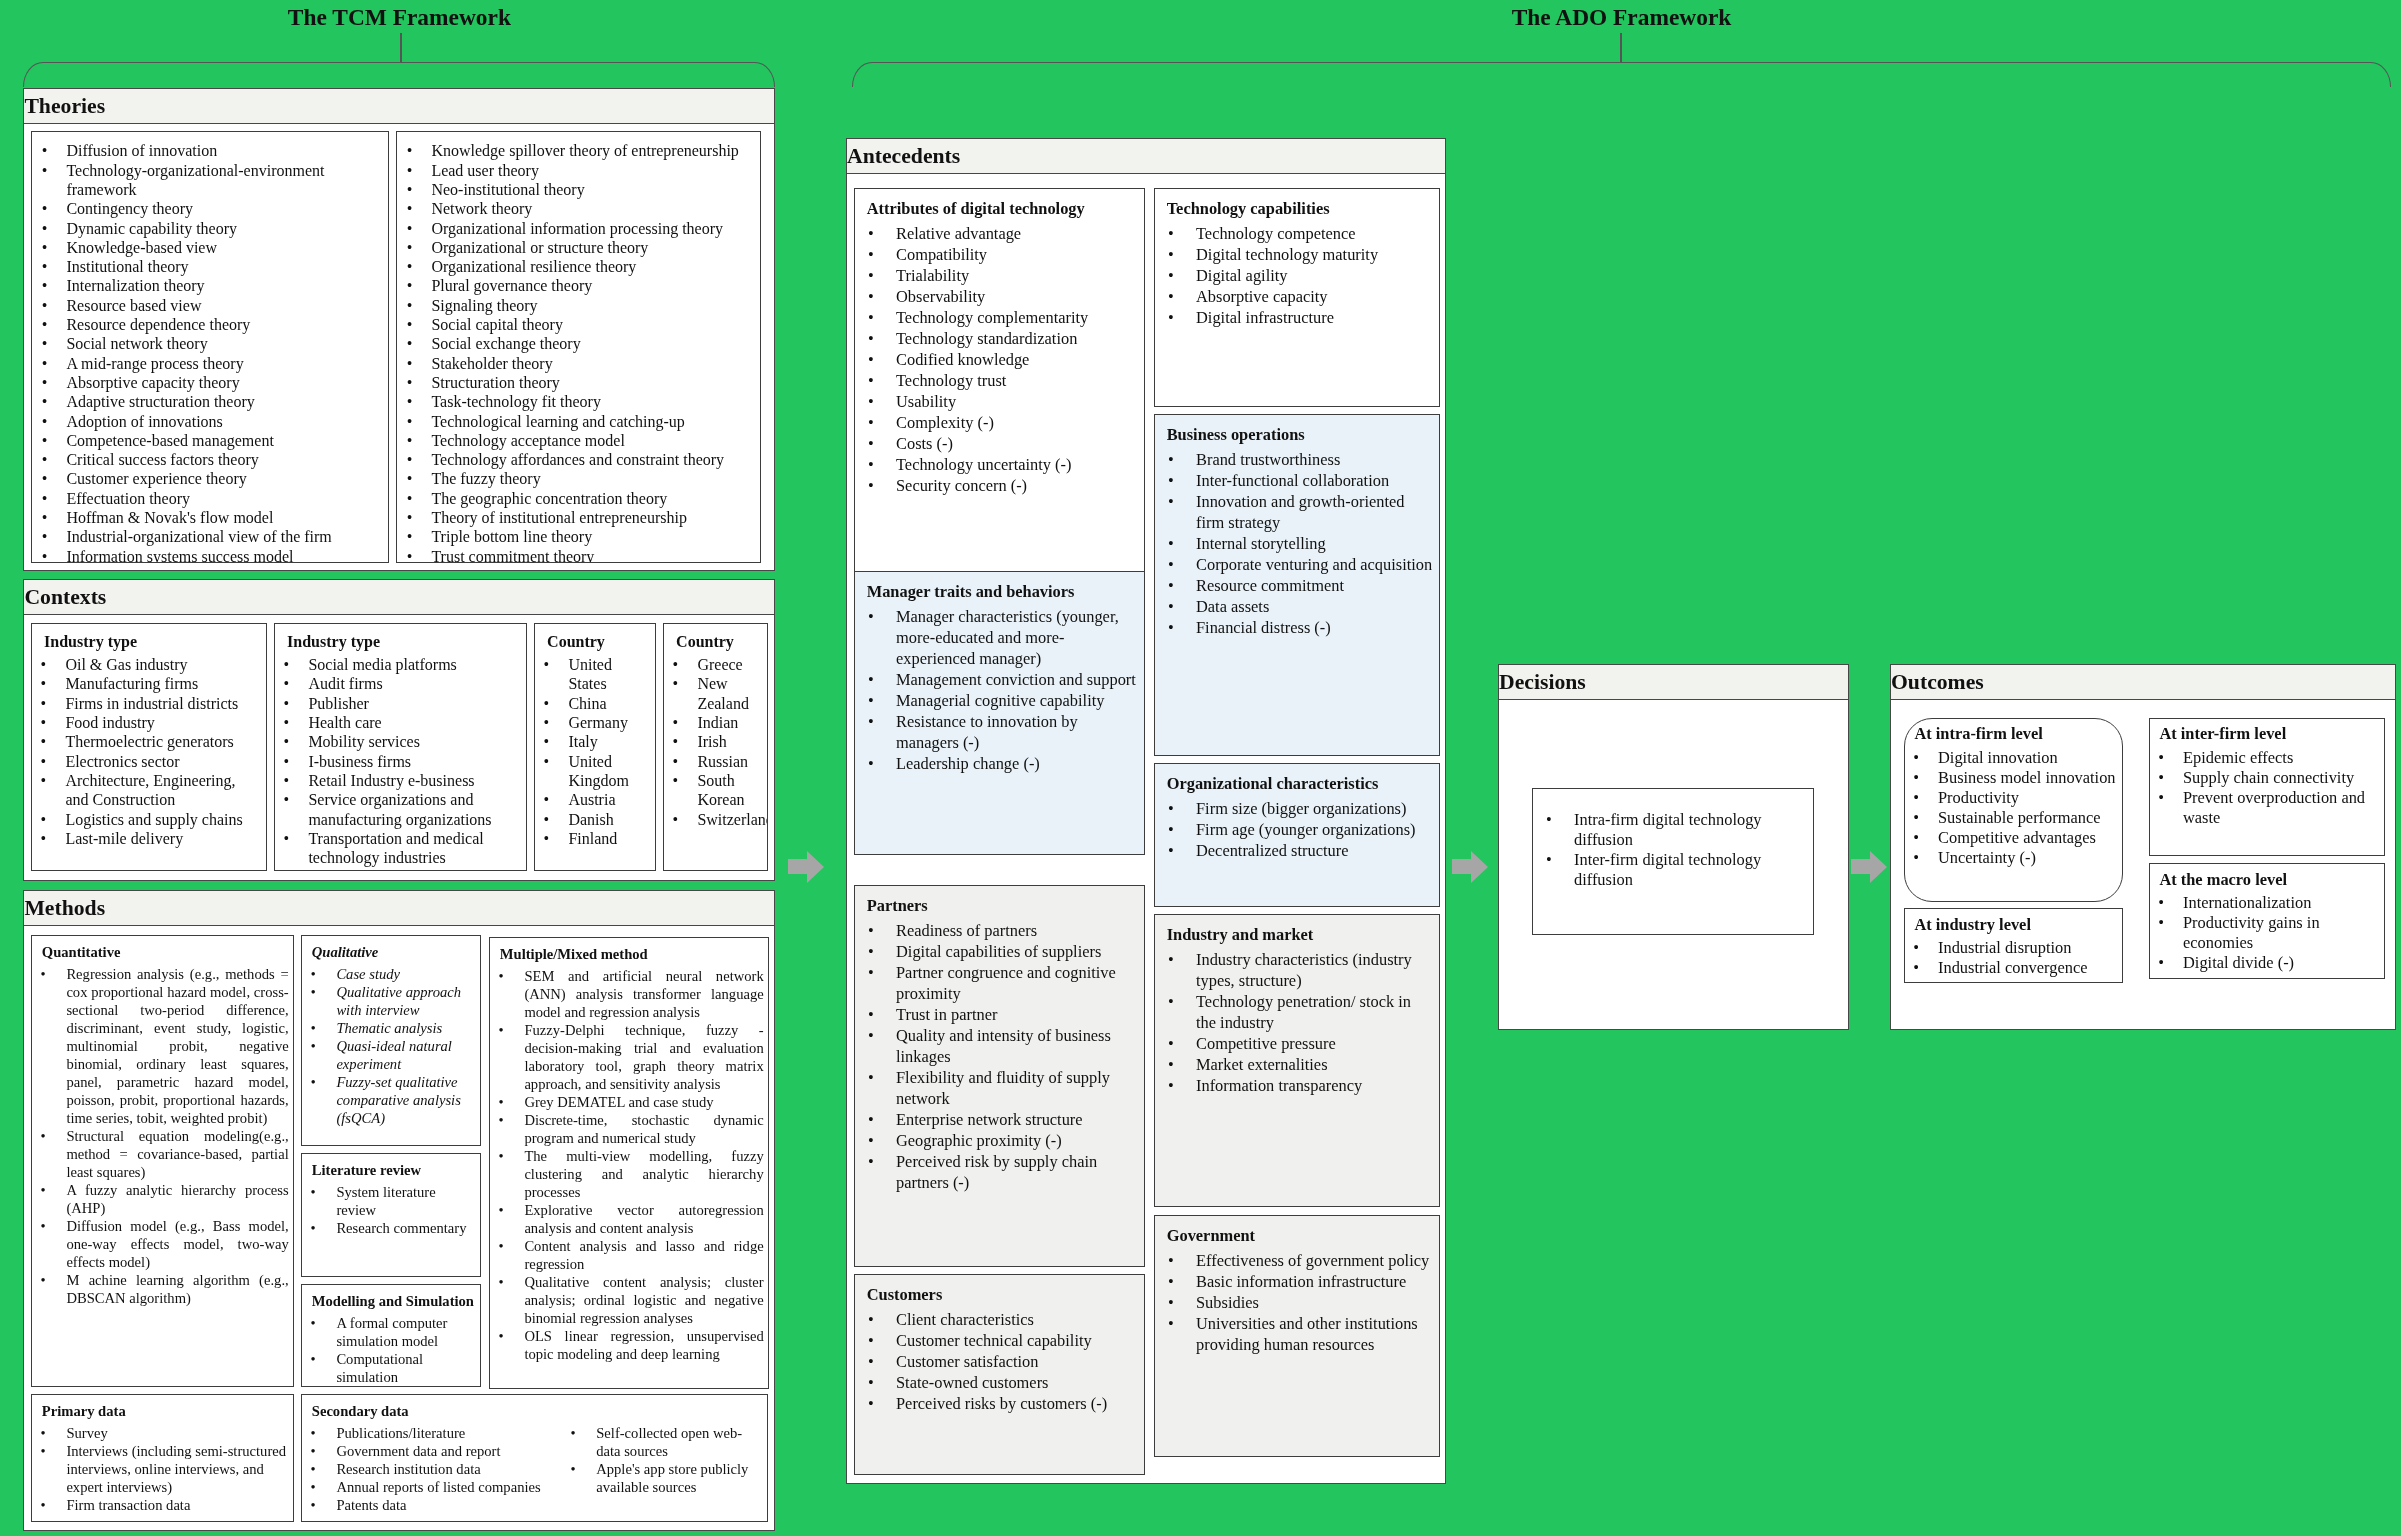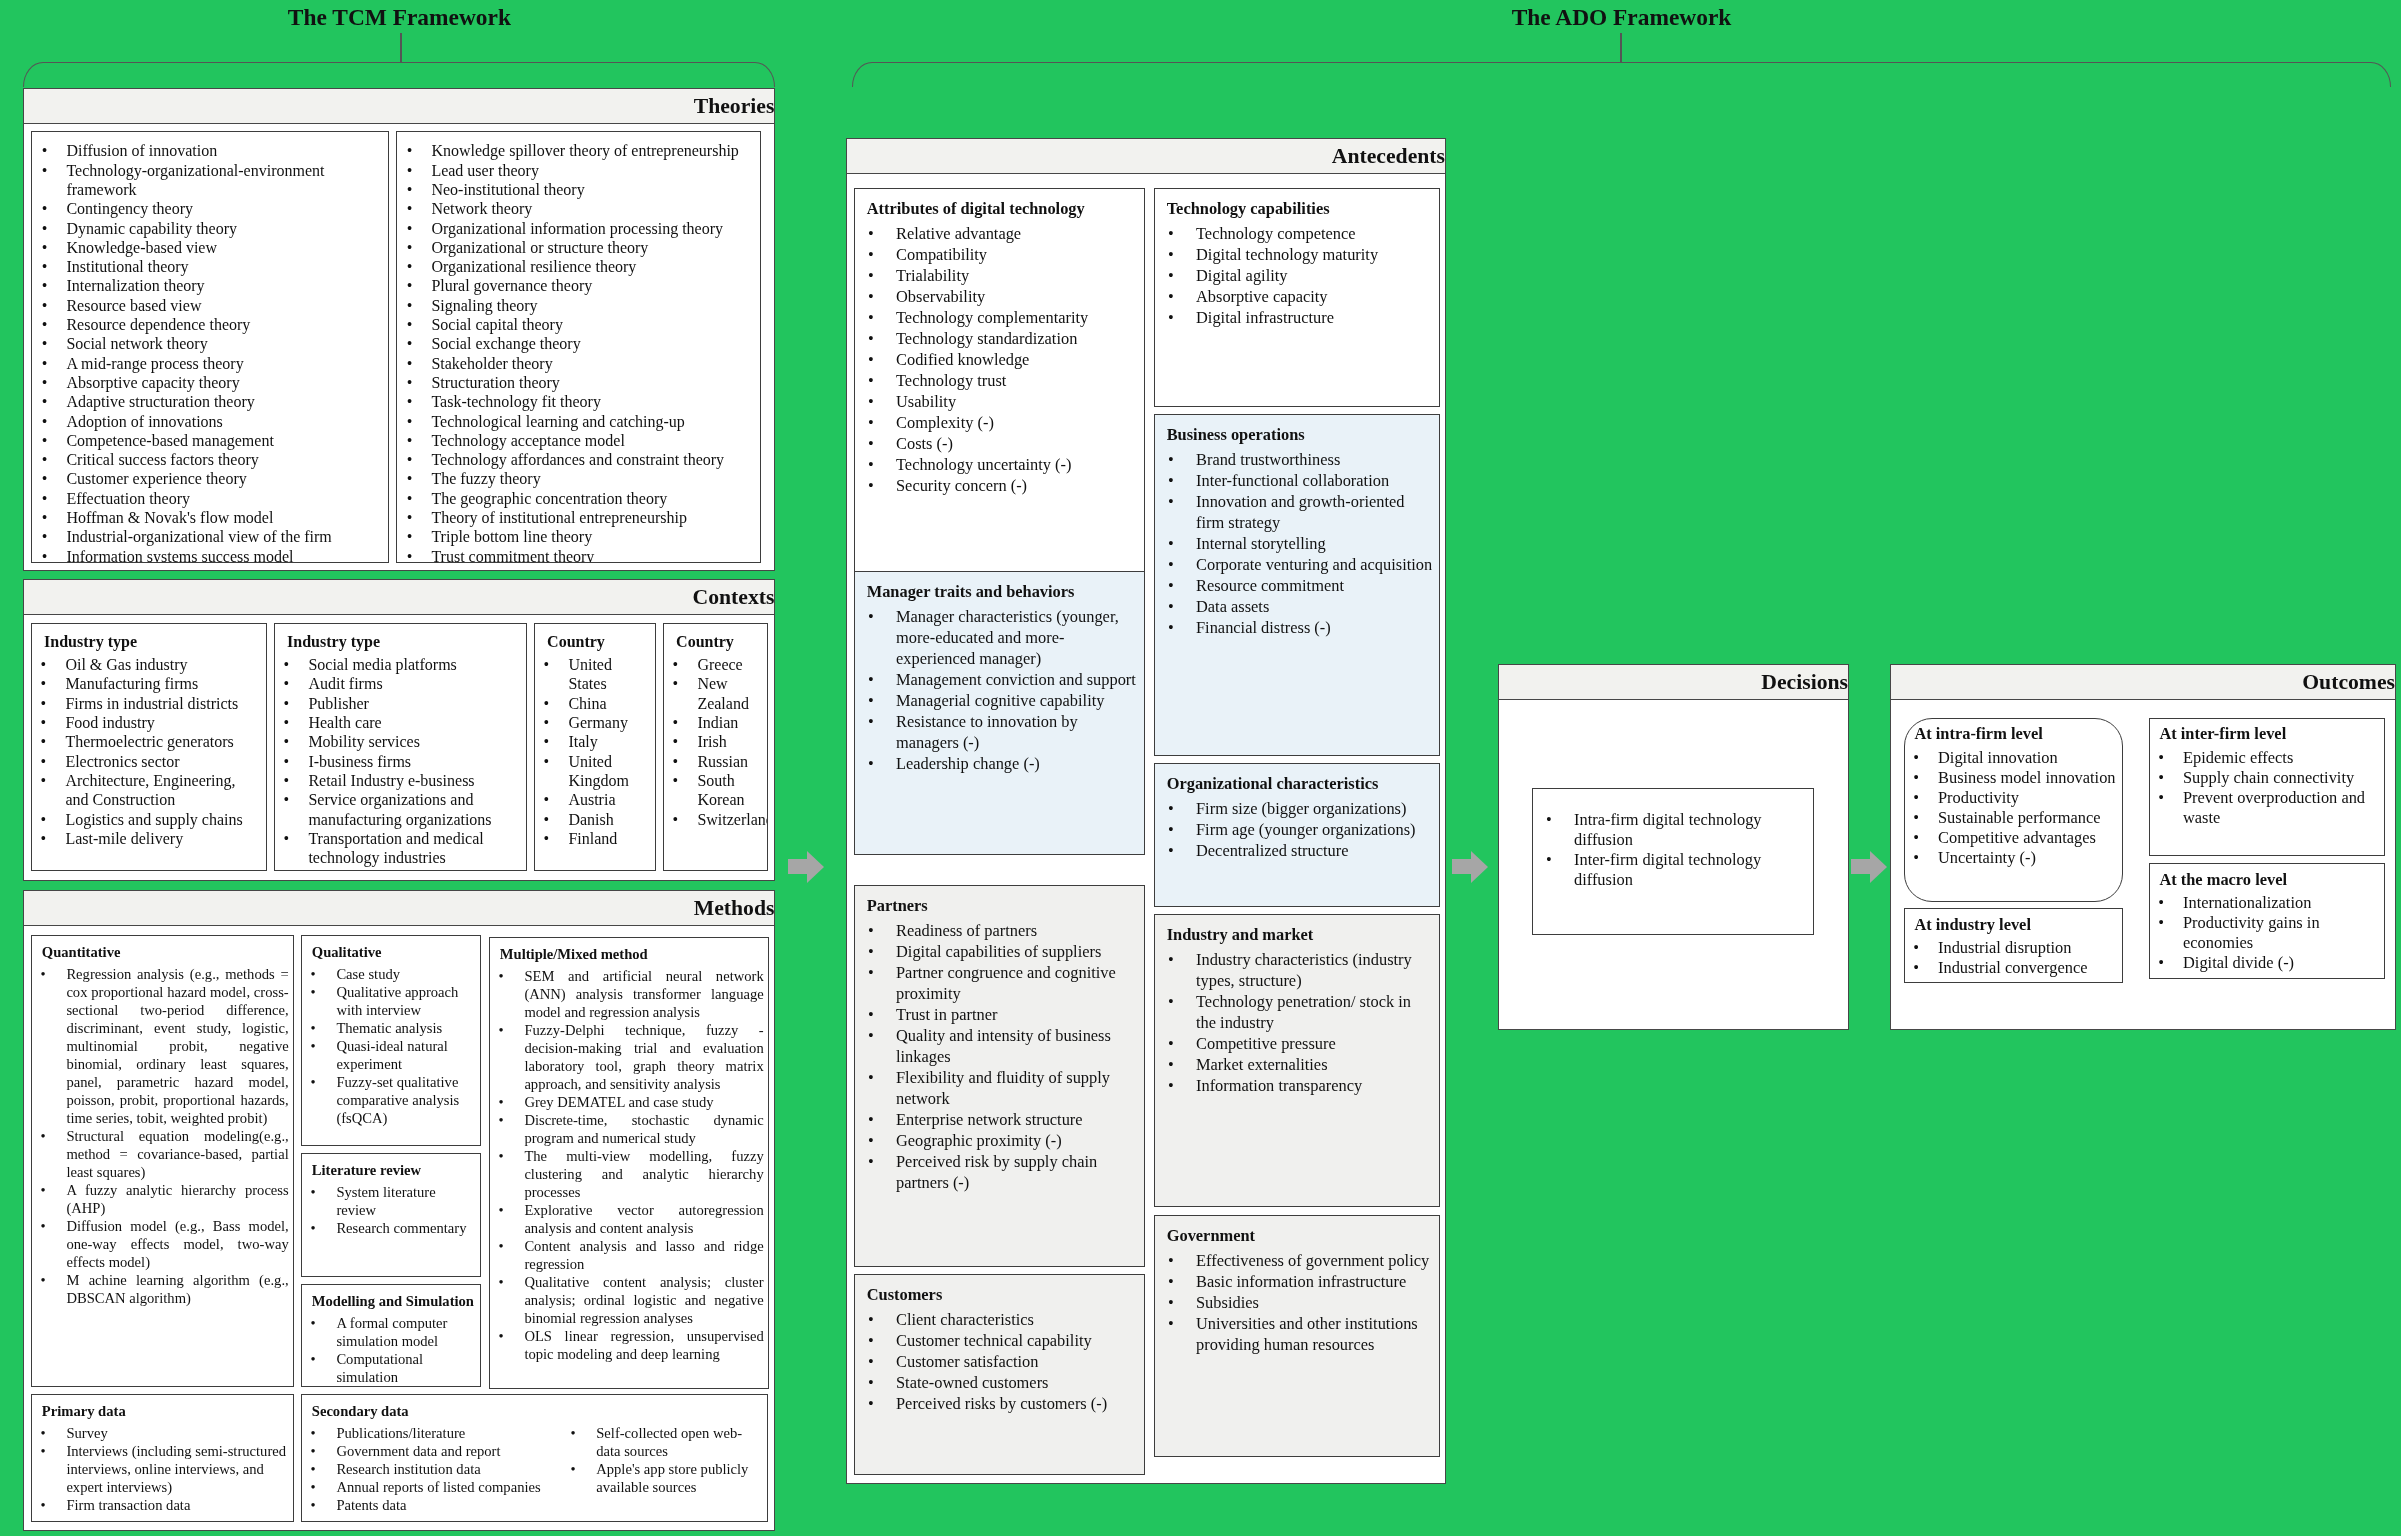--- a/index.html
+++ b/index.html
@@ -9,22 +9,22 @@
   }
   .fw-title { position:absolute; text-align:center; font-weight:bold; font-size:23.4px; }
   .tick { position:absolute; width:1.8px; background:#555; }
   .brace {
     position:absolute; height:24.6px; box-sizing:border-box;
     border:1.8px solid #555; border-bottom:none;
     border-radius:20px 20px 0 0 / 24.6px 24.6px 0 0;
   }
   .section { position:absolute; background:#fff; border:1.8px solid #474747; box-sizing:border-box; }
   .section-header {
-    background:#f2f2ef; border-bottom:1.8px solid #474747; text-align:right;
-    font-weight:bold; font-size:21.7px; height:34px; line-height:34px;padding-left:39px;
+    background:#f2f2ef; border-bottom:1.8px solid #474747; text-align:left;
+    font-weight:bold; font-size:21.7px; height:34px; line-height:34px;
   }
   .section-body { position:relative; width:100%; }
   .sub { position:absolute; border:1.2px solid #3d3d3d; box-sizing:border-box; background:#fff; overflow:hidden; }
   .sub.blue { background:#e9f2f8; }
   .sub.gray { background:#f0f0ee; }
   .sub-title { font-weight:bold; padding:8.2px 7px 0 11.7px; }
   ul.blist { list-style:none; margin:3.5px 0 0 0; padding:0 4.7px 0 0; }
   ul.blist li { position:relative; padding-left:41px; }
   ul.blist li::before { content:"\2022"; position:absolute; left:13px; }
   ul.blist.justify li { text-align:justify; }
@@ -191,21 +191,21 @@
       <div class="sub mth" style="left:7px; top:9.4px; width:263px; height:452px;">
         <div class="sub-title">Quantitative</div>
         <ul class="blist justify">
             <li>Regression analysis (e.g., methods = cox proportional hazard model, cross-sectional two-period difference, discriminant, event study, logistic, multinomial probit, negative binomial, ordinary least squares, panel, parametric hazard model, poisson, probit, proportional hazards, time series, tobit, weighted probit)</li>
             <li>Structural equation modeling(e.g., method = covariance-based, partial least squares)</li>
             <li>A fuzzy analytic hierarchy process (AHP)</li>
             <li>Diffusion model (e.g., Bass model, one-way effects model, two-way effects model)</li>
             <li>M achine learning algorithm (e.g., DBSCAN algorithm)</li>
           </ul>
       </div>
-      <div class="sub mth" style="left:277px; top:9.4px; width:180px; height:211px;">
+      <div class="sub mth" style="left:277px; top:9.4px; width:180px; height:211px;font-style:italic;">
         <div class="sub-title">Qualitative</div>
         <ul class="blist">
             <li>Case study</li>
             <li>Qualitative approach with interview</li>
             <li>Thematic analysis</li>
             <li>Quasi-ideal natural experiment</li>
             <li>Fuzzy-set qualitative comparative analysis (fsQCA)</li>
           </ul>
       </div>
       <div class="sub mth" style="left:277px; top:227px; width:180px; height:124px;">

